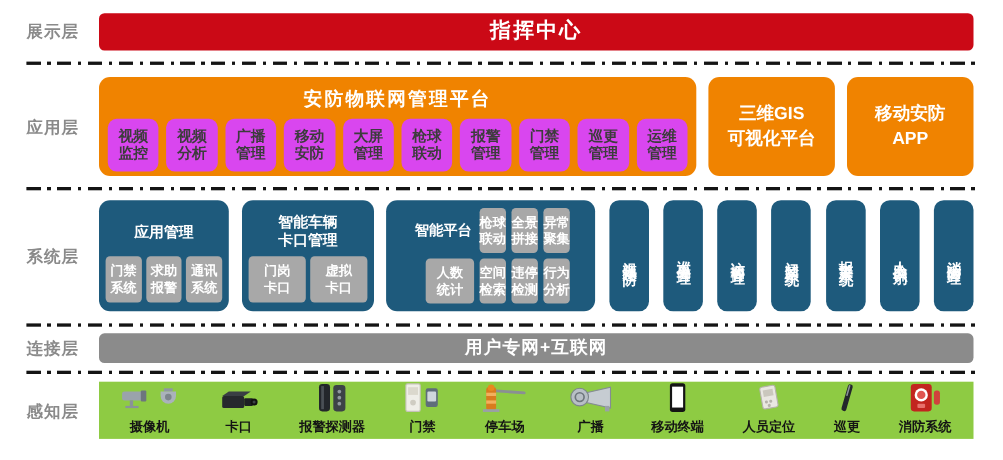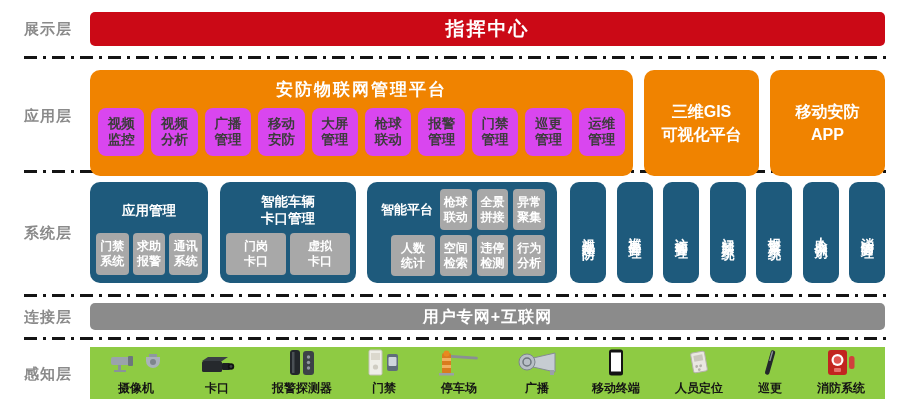--- a/index.html
+++ b/index.html
@@ -19,21 +19,21 @@
   }
   .row { position:absolute; left:90px; width:795px; }
 
   
   .banner-red {
     height:34px; line-height:34px; border-radius:5px; background:#cb0916;
     color:#fff; font-weight:bold; font-size:19px; text-align:center; letter-spacing:2px;
   }
 
   
-  .app-row { display:flex; gap:11px; height:106px;justify-content:space-between; }
+  .app-row { display:flex; gap:11px; height:90px;justify-content:space-between; }
   .platform { width:543px; background:#f08300; border-radius:10px; box-sizing:border-box; }
   .platform-title {
     color:#fff; font-weight:bold; font-size:17px; text-align:center;
     margin:8px 0 7px; letter-spacing:2px;
   }
   .module-strip { display:flex; gap:7px; padding:0 8px; }
   .app-module {
     flex:1; height:48px; background:#d946ef; border-radius:8px;
     display:flex; align-items:center; justify-content:center;
   }
@@ -47,37 +47,37 @@
     font-weight:bold; font-size:16px; line-height:1.45; text-align:center;
   }
 
   
   .sys-row { display:flex; height:101px; }
   .sys-group {
     background:#1e5a7c; border-radius:10px; box-sizing:border-box;
     display:flex; flex-direction:column; padding:7px 6px 8px;
   }
   .group-app { width:118px; margin-right:12px; }
-  .group-vehicle { width:136px; margin-right:11px; }
+  .group-vehicle { width:120px; margin-right:11px; }
   .sys-group-title {
     color:#fff; font-weight:bold; font-size:13.5px; text-align:center; line-height:1.25;
     flex:1; display:flex; align-items:center; justify-content:center;
   }
   .title-wrap { display:inline-block; width:60px; }
   .chip-strip { display:flex; gap:4px; }
   .chip {
     background:#a8a8a8; border-radius:4px; color:#fff; font-weight:bold; font-size:12px;
     line-height:1.25; text-align:center; display:flex; align-items:center; justify-content:center;
     flex:1; height:42px;
   }
   .chip span { display:inline-block; width:2em; }
   .group-smart {
     width:190px; margin-right:13px; background:#1e5a7c; border-radius:10px; box-sizing:border-box;
     display:grid; grid-template-columns:56px 1fr 1fr 1fr; grid-auto-rows:1fr;
-    gap:5px; padding:7px 12px;
+    gap:5px; padding:7px 24px;
   }
   .smart-title {
     color:#fff; font-weight:bold; font-size:13px; display:flex;
     align-items:center; justify-content:center; white-space:nowrap;
   }
   .group-smart .chip { height:auto; }
   .smart-offset { justify-self:end; width:44px; flex:none;justify-content:center; }
   .pill-strip { flex:1; display:flex; justify-content:space-between; }
   .sys-pill {
     width:36px; background:#1e5a7c; border-radius:9px; color:#fff;

